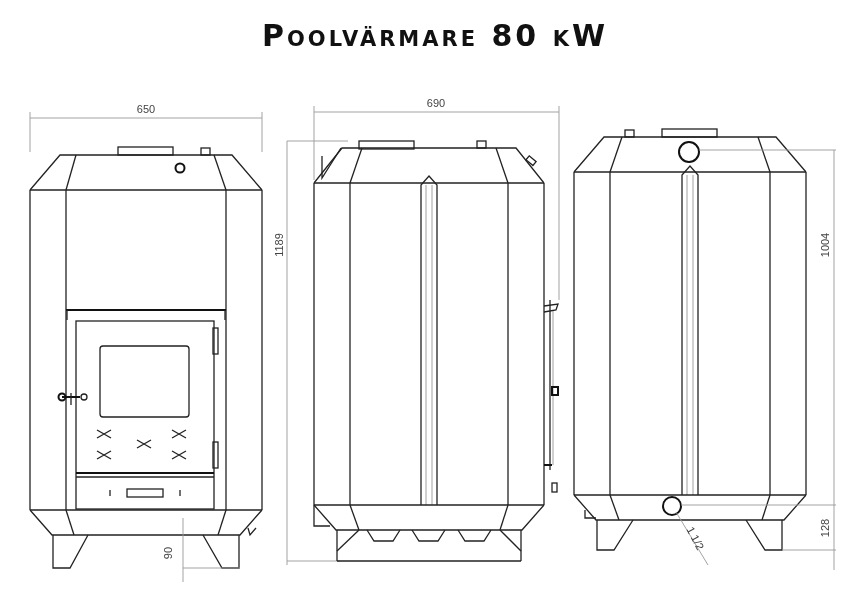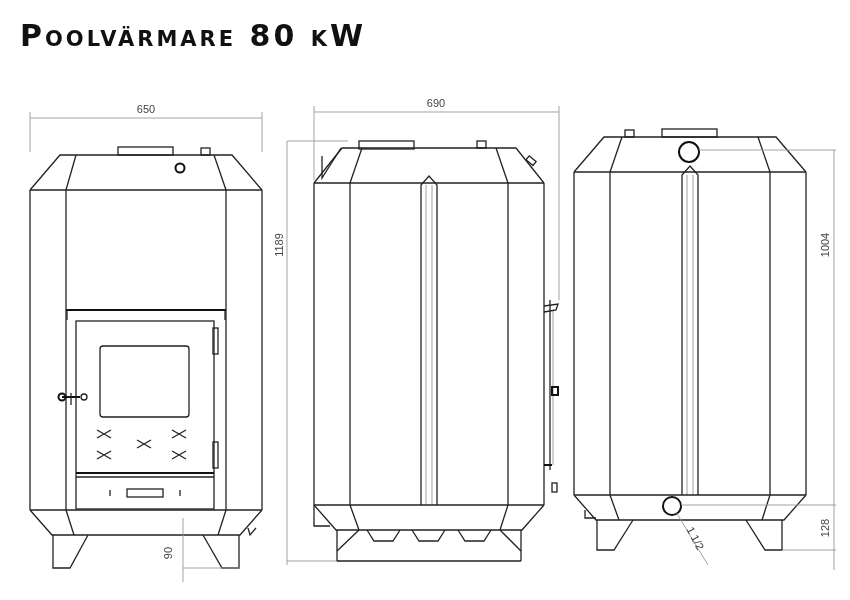--- a/index.html
+++ b/index.html
@@ -1,18 +1,18 @@
 <!DOCTYPE html>
 <html><head>
 <meta charset="utf-8">
 <style>
   html, body { margin: 0; padding: 0; background: #ffffff; }
   body { width: 850px; height: 600px; position: relative; overflow: hidden; }
   .title {
-    position: absolute; left: 0; top: 18px; width: 850px; 
+    position: absolute; left: 0; top: 18px; width: 850px; text-align: center;
     font-family: "DejaVu Sans", sans-serif; font-weight: bold;
     font-size: 30px; letter-spacing: 3px; color: #111111;
     font-variant: small-caps; text-indent: 20px;
   }
   svg { position: absolute; left: 0; top: 0; }
   .dim-text { font-family: "Liberation Sans", sans-serif; font-size: 11px; fill: #444444; }
   .ln { stroke: #222222; stroke-width: 1.3; fill: none; }
   .thick { stroke: #111111; stroke-width: 2; fill: none; }
   .thin { stroke: #888888; stroke-width: 0.8; fill: none; }
   .dim { stroke: #999999; stroke-width: 0.9; fill: none; }

